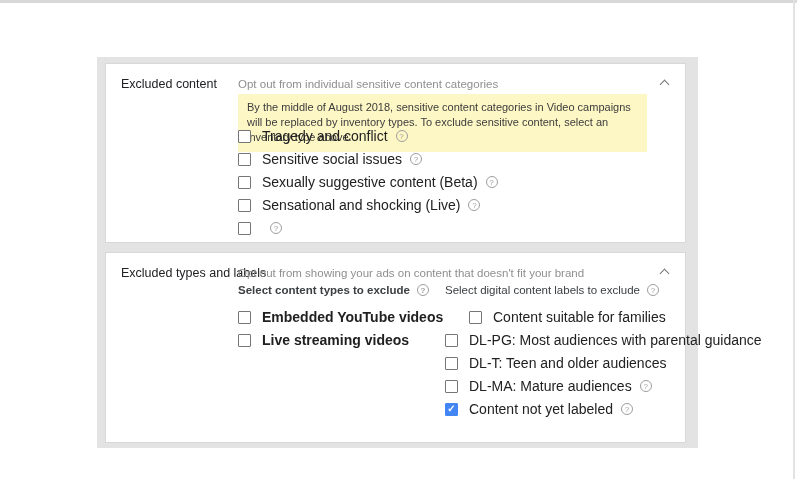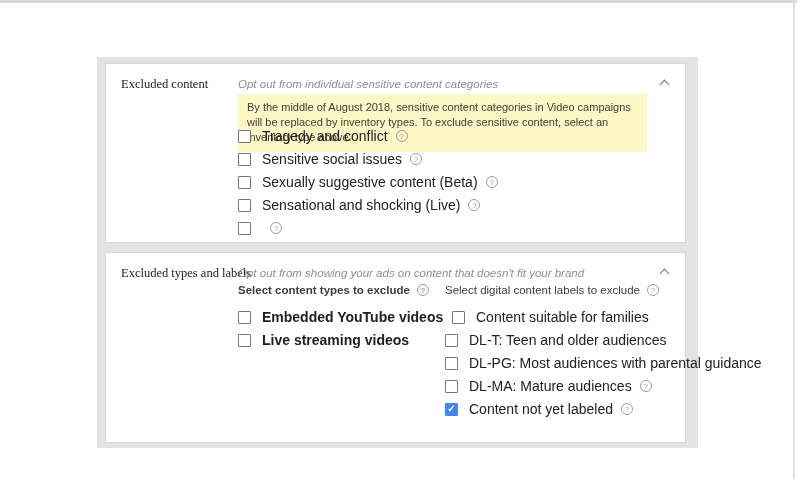--- a/index.html
+++ b/index.html
@@ -4,31 +4,31 @@
 <style>
   * { margin:0; padding:0; box-sizing:border-box; }
   html,body { width:797px; height:479px; background:#ffffff; overflow:hidden;
     font-family:"Liberation Sans", sans-serif; }
   .top-strip { position:absolute; left:0; top:0; width:797px; height:3px; background:#d8d8d8; }
   .right-line { position:absolute; top:0; right:2px; width:2px; height:479px; background:#e2e2e2; }
   .panel { position:absolute; left:97px; top:57px; width:601px; height:391px; background:#e3e3e3; }
   .card { position:absolute; left:8px; width:581px; background:#ffffff; border:1px solid #d8d8d8; }
   .card1 { top:6px; height:180px; }
   .card2 { top:195px; height:191px; }
-  .card-label { position:absolute; left:15px; top:13px; font-size:12.5px; color:#202124;font-family:Liberation Serif, serif; }
-  .card-desc { position:absolute; left:132px; top:14px; font-size:11.5px; color:#8f8f8f;font-style:italic; }
+  .card-label { position:absolute; left:15px; top:13px; font-size:12.5px; color:#202124; }
+  .card-desc { position:absolute; left:132px; top:14px; font-size:11.5px; color:#8f8f8f; }
   .chev { position:absolute; right:16px; top:16px; width:10px; height:8px; cursor:pointer; }
   .chev::before { content:''; display:block; width:6px; height:6px; margin:1px auto 0;
     border-left:1.5px solid #757575; border-top:1.5px solid #757575; transform:rotate(45deg); }
   .notice { position:absolute; left:132px; top:30px; width:409px; background:#fdf7c5;
     font-size:11px; line-height:15px; color:#3c3c3c; padding:6px 9px 7px 9px; }
   .list { position:absolute; }
   .list1 { left:132px; top:64px; }
   .row { display:flex; align-items:center; height:16px; margin-bottom:7px; }
-  .row.indent { margin-left:7px;align-items:center; }
+  .row.indent { margin-left:24px;align-items:center; }
   .cb { width:13px; height:13px; border:1.5px solid #767676; border-radius:1px;
     margin-right:11px; flex:none; cursor:pointer; display:flex; align-items:center;
     justify-content:center; background:#fff; }
   .cb .check { display:none; color:#fff; font-size:10px; font-weight:bold; line-height:1; }
   .cb.checked { background:#4285f4; border-color:#4285f4; }
   .cb.checked .check { display:block; }
   .row-label { font-size:14px; color:#212121; white-space:nowrap; }
   .help { width:12px; height:12px; border:1px solid #9e9e9e; border-radius:50%;
     color:#9e9e9e; font-size:8px; line-height:11px; text-align:center; margin-left:8px;
     flex:none; cursor:pointer; }
@@ -105,25 +105,25 @@
         <div class="col-header">
           <span>Select digital content labels to exclude</span>
           <span class="help">?</span>
         </div>
         <div class="row indent">
           <span class="cb"></span>
           <span class="row-label">Content suitable for families</span>
         </div>
         <div class="row">
           <span class="cb"></span>
-          <span class="row-label">DL-T: Teen and older audiences</span>
+          <span class="row-label">DL-PG: Most audiences with parental guidance</span>
         </div>
         <div class="row">
           <span class="cb"></span>
-          <span class="row-label">DL-PG: Most audiences with parental guidance</span>
+          <span class="row-label">DL-T: Teen and older audiences</span>
         </div>
         <div class="row">
           <span class="cb"></span>
           <span class="row-label">DL-MA: Mature audiences</span>
           <span class="help">?</span>
         </div>
         <div class="row">
           <span class="cb checked">
               <span class="check">✓</span>
             </span>

